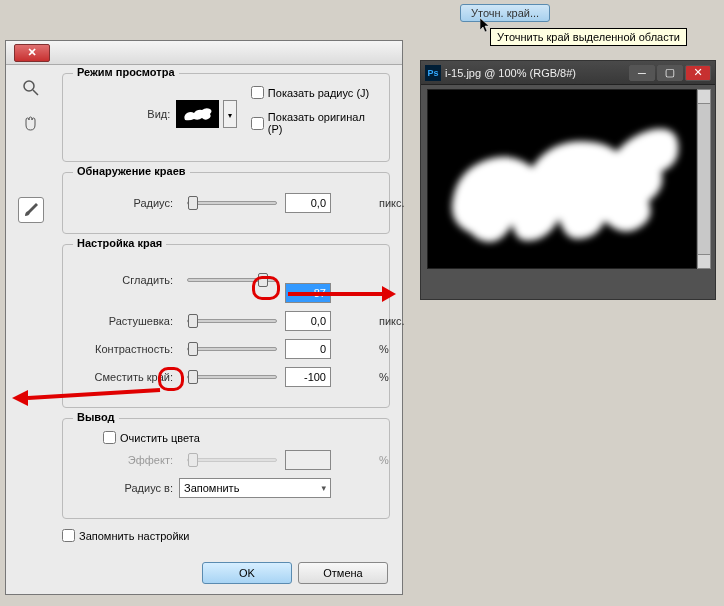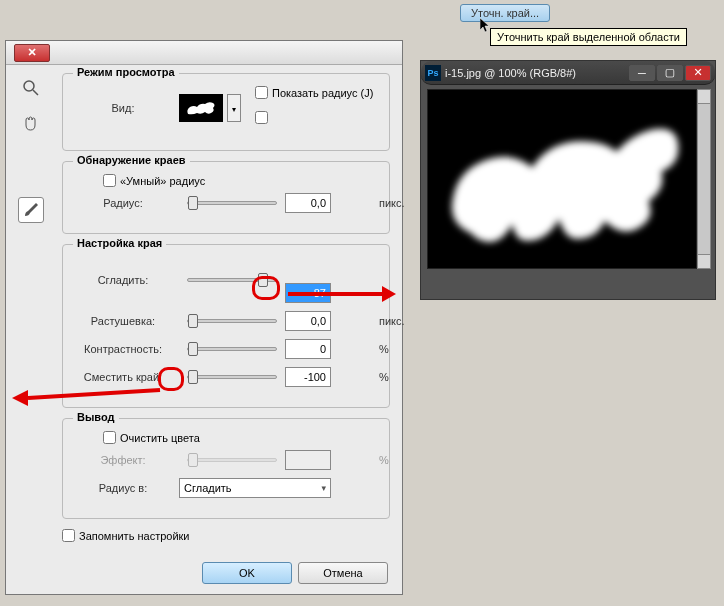--- a/index.html
+++ b/index.html
@@ -47,21 +47,21 @@
 .group {
   border: 1px solid #bbb; border-radius: 4px; padding: 8px 10px 12px 10px;
   margin-left: 44px; margin-bottom: 10px; background: #ebebeb;
 }
 .group-title {
   position: relative; top: -16px; background: #ebebeb; padding: 0 4px;
   font-weight: bold; display: inline-block;
 }
 
 .row { display: flex; align-items: center; margin-bottom: 8px; }
-.row label { width: 100px; text-align: center; margin-right: 6px; color: #333; }
+.row label { width: 100px; text-align: right; margin-right: 6px; color: #333; }
 .checkbox-row { display: flex; align-items: center; margin-left: 30px; margin-bottom: 6px; }
 .checkbox-row input { margin-right: 4px; }
 
 .view-swatch {
   width: 44px; height: 28px; border: 1px solid #000; background: #000; margin-right: 4px;
   display: flex; align-items: center; justify-content: center;
 }
 .view-swatch svg { width: 36px; height: 20px; }
 .dd-btn { width: 14px; height: 28px; border: 1px solid #888; background: #f0f0f0; }
 
@@ -103,21 +103,21 @@
 }
 .red-arrow { position: absolute; }
 
 
 .imgwin {
   position: absolute; left: 420px; top: 60px; width: 296px; height: 240px;
   background: #525252; border: 1px solid #333;
 }
 .imgwin-title {
   height: 24px; background: linear-gradient(#4a4a4a, #383838);
-  display: flex; align-items: center; padding: 0 4px; border-bottom: 1px solid #222; border-radius: 10px;
+  display: flex; align-items: center; padding: 0 4px; border-bottom: 1px solid #222;
 }
 .imgwin-title .ps-icon {
   width: 16px; height: 16px; background: #001e36; color: #31a8ff;
   display: flex; align-items: center; justify-content: center; font-size: 9px; font-weight: bold;
   margin-right: 4px;
 }
 .imgwin-title .ttext { color: #eee; flex: 1; }
 .imgwin-title .winbtns { display: flex; gap: 2px; }
 .imgwin-title .wbtn {
   width: 26px; height: 16px; border: 1px solid #555; border-radius: 2px;
@@ -198,31 +198,28 @@
         <button class="dd-btn">
           <span style="font-size:8px">▾</span>
         </button>
         <div style="margin-left:14px; display:flex; flex-direction:column; gap:6px">
           <div class="checkbox-row" style="margin-left:0">
             <input type="checkbox" style="">
             <span>Показать радиус (J)</span>
           </div>
           <div class="checkbox-row" style="margin-left:0">
             <input type="checkbox" style="">
+            <span>Показать оригинал (P)</span>
           </div>
         </div>
       </div>
     </div>
 
     <div class="group">
       <span class="group-title">Обнаружение краев</span>
-      <div class="checkbox-row" style="margin-top:-8px">
-        <input type="checkbox" style="">
-        <span>«Умный» радиус</span>
-      </div>
       <div class="row">
         <label>Радиус:</label>
         <div class="slider-track">
           <div class="slider-thumb" style="left:0px"></div>
         </div>
         <input class="val-input" value="0,0" style="">
         <span class="unit">пикс.</span>
       </div>
     </div>
 
@@ -272,21 +269,21 @@
         <label style="color:#999">Эффект:</label>
         <div class="slider-track" style="opacity:0.4">
           <div class="slider-thumb" style="left:0px"></div>
         </div>
         <input class="val-input" style="background: rgb(238, 238, 238); color: rgb(153, 153, 153);" disabled="" value="">
         <span class="unit" style="color:#999">%</span>
       </div>
       <div class="row">
         <label>Радиус в:</label>
         <div class="select-box" style="flex:1">
-          <span>Сгладить</span>
+          <span>Запомнить</span>
           <span class="select-arrow">▾</span>
         </div>
         <span class="unit"></span>
       </div>
     </div>
 
     <div class="remember">
       <input type="checkbox" style="">
       <span>Запомнить настройки</span>
     </div>

